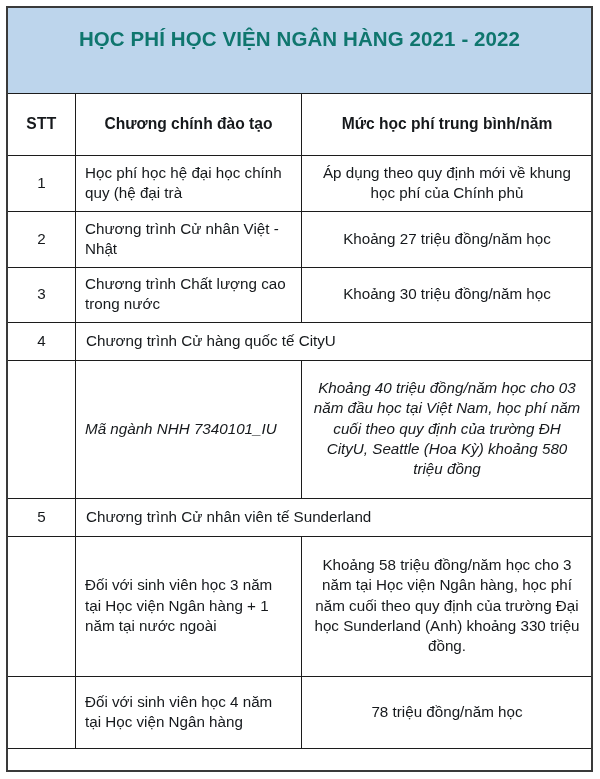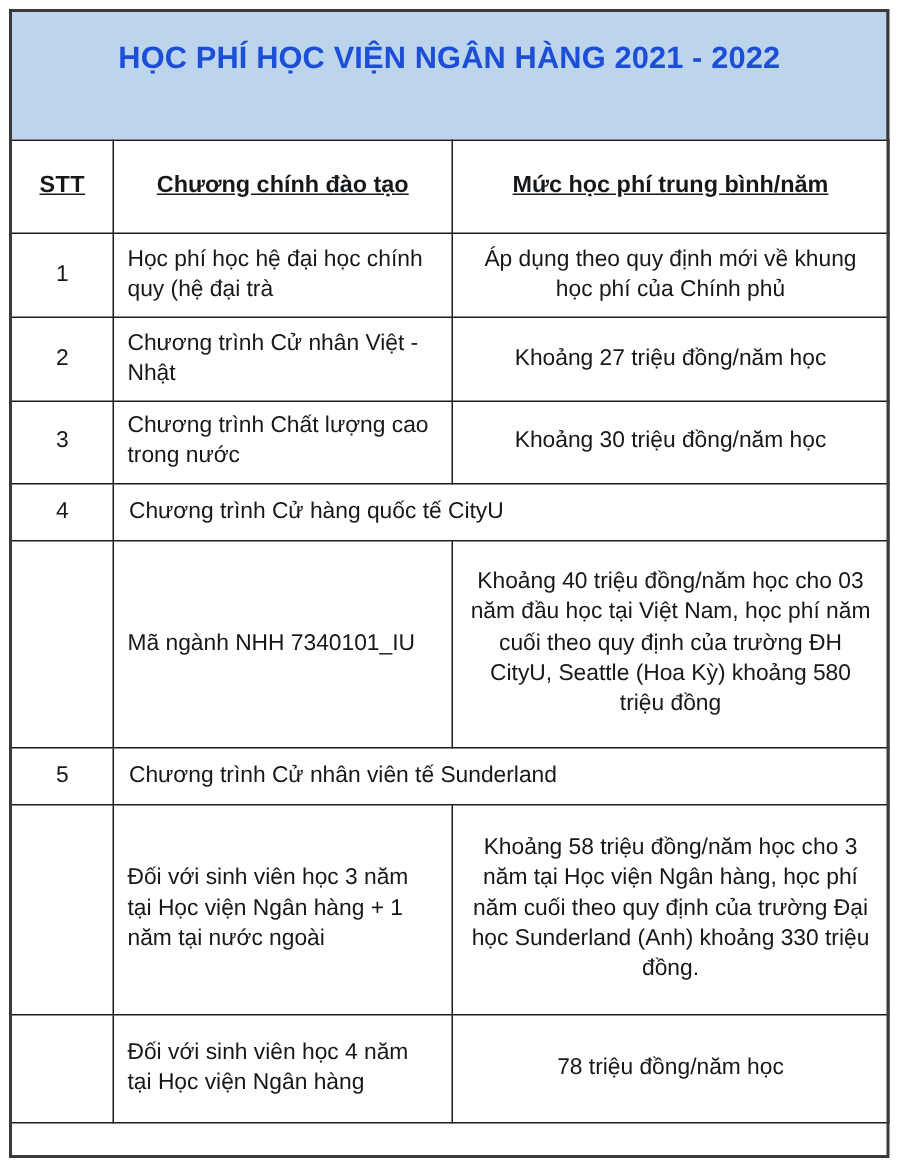--- a/index.html
+++ b/index.html
@@ -34,21 +34,21 @@
     border: 1px solid #3d3d3d;
     border-bottom: none;
     display: flex;
     align-items: flex-start;
     justify-content: center;
     padding-top: 19px;
   }
   .title-text {
     font-size: 20.5px;
     font-weight: bold;
-    color: #1d4ed8;
+    color: #0f766e;
     letter-spacing: 0.1px;
     text-align: right;
     line-height: 1.15;
     white-space: nowrap;
   }
 
   
   .table-wrap {
     position: absolute;
     left: 7px;
@@ -74,21 +74,20 @@
   col.c-prog   { width: 226px; }
   col.c-fee    { width: 291px; }
 
   
   tr.head-row td {
     font-weight: bold;
     font-size: 15.6px;
     text-align: center;
     height: 59px;
     padding: 20px 8px;
-    text-decoration: underline;
   }
   tr.head-row td.h-stt  { letter-spacing: 0.3px; }
 
   
   td.stt {
     text-align: center;
     font-size: 15.4px;
   }
 
   
@@ -97,21 +96,21 @@
     padding-left: 10px;
   }
 
   td.prog { padding-left: 10px; }
   td.fee  { padding-left: 11px; text-align: center; }
 
   
   tr.r1 td { height: 56px; }
   tr.r2 td { height: 56px; }
   tr.r3 td { height: 55px; }
-  tr.r-citu td { height: 138px; }
+  tr.r-citu td { height: 138px; font-style: italic; }
   tr.r-civ td  { height: 52px; }
   tr.r-sun3 td { height: 140px; }
   tr.r-sun4 td { height: 72px; }
 
   
   .outer-frame {
     position: absolute;
     left: 6px;
     top: 6px;
     width: 587px;

